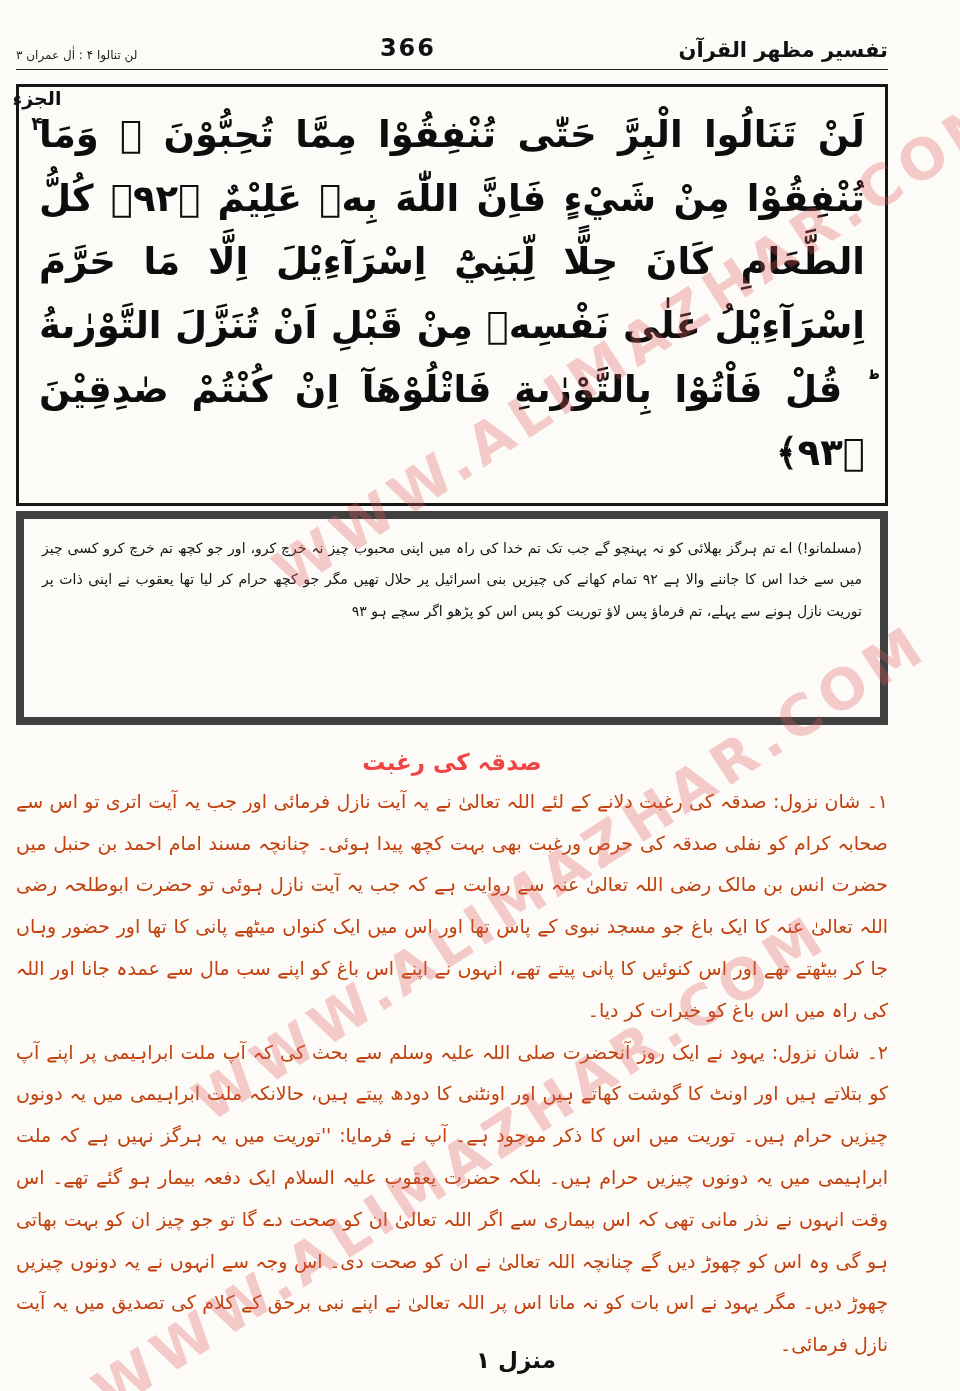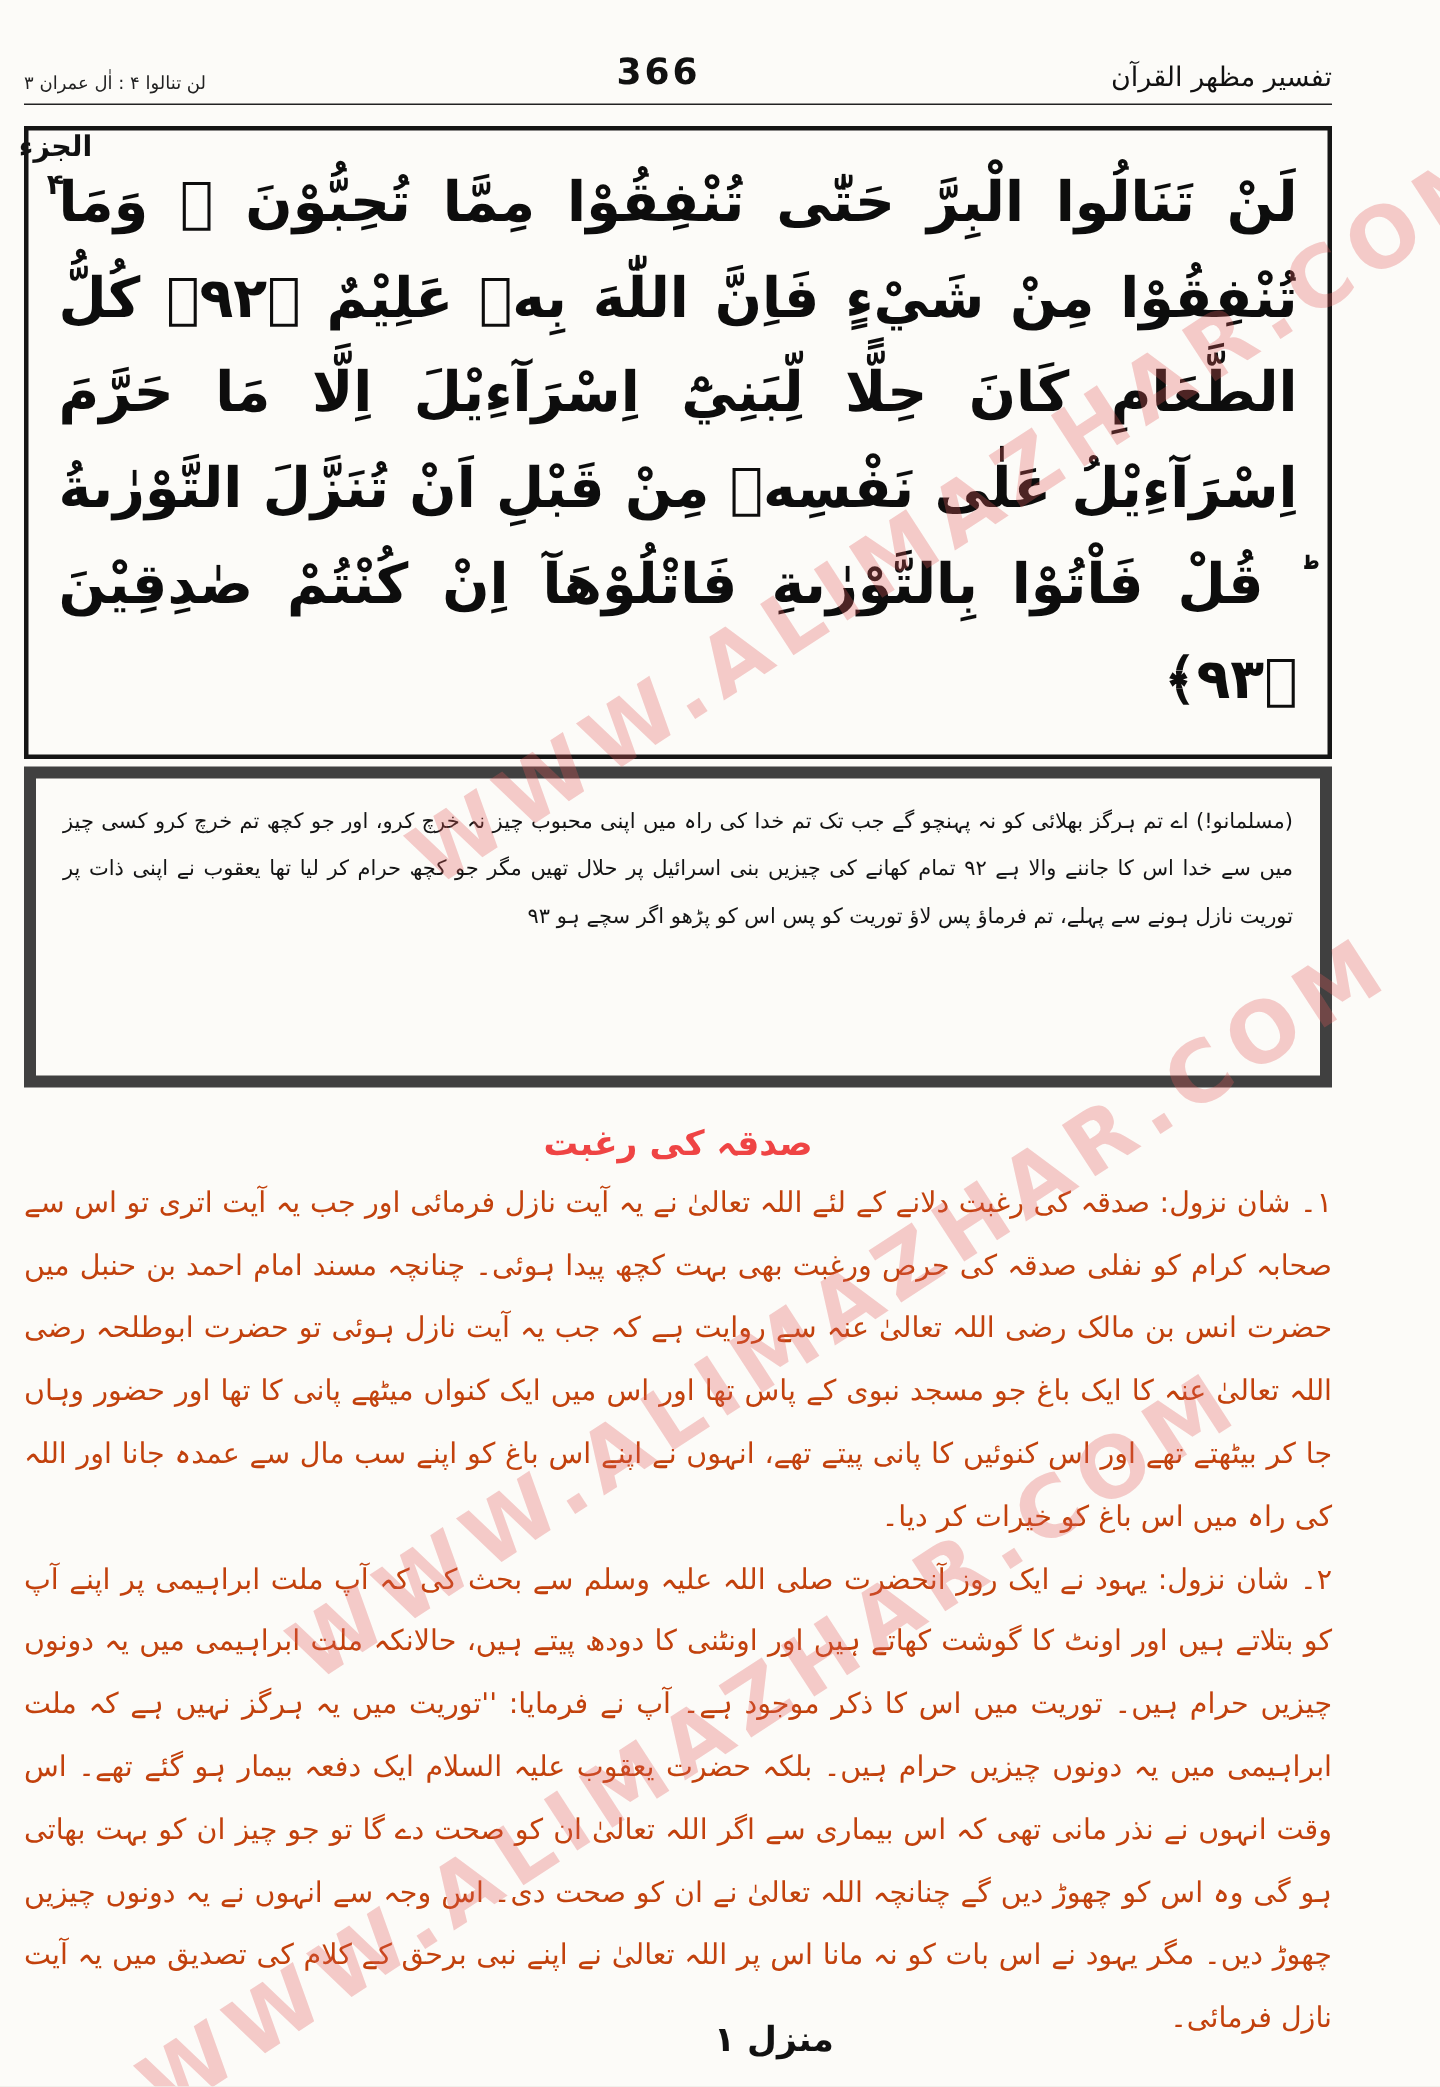--- a/index.html
+++ b/index.html
@@ -42,21 +42,21 @@
     right: 72px;
     left: 16px;
     display: flex;
     flex-direction: row;
     align-items: flex-end;
     justify-content: space-between;
     border-bottom: 1.5px solid #222;
     padding-bottom: 7px;
     z-index: 2;
   }
-  .header-book-title { font-size: 18px; font-weight: normal; }
+  .header-book-title { font-size: 21px; font-weight: bold; }
   .header-page-number { font-size: 24px; font-weight: bold; letter-spacing: 2px; }
   .header-surah-ref { font-size: 12px; color: #222; }
 
   .margin-note {
     position: absolute;
     top: 86px;
     left: 8px;
     width: 58px;
     text-align: center;
     font-size: 19px;

